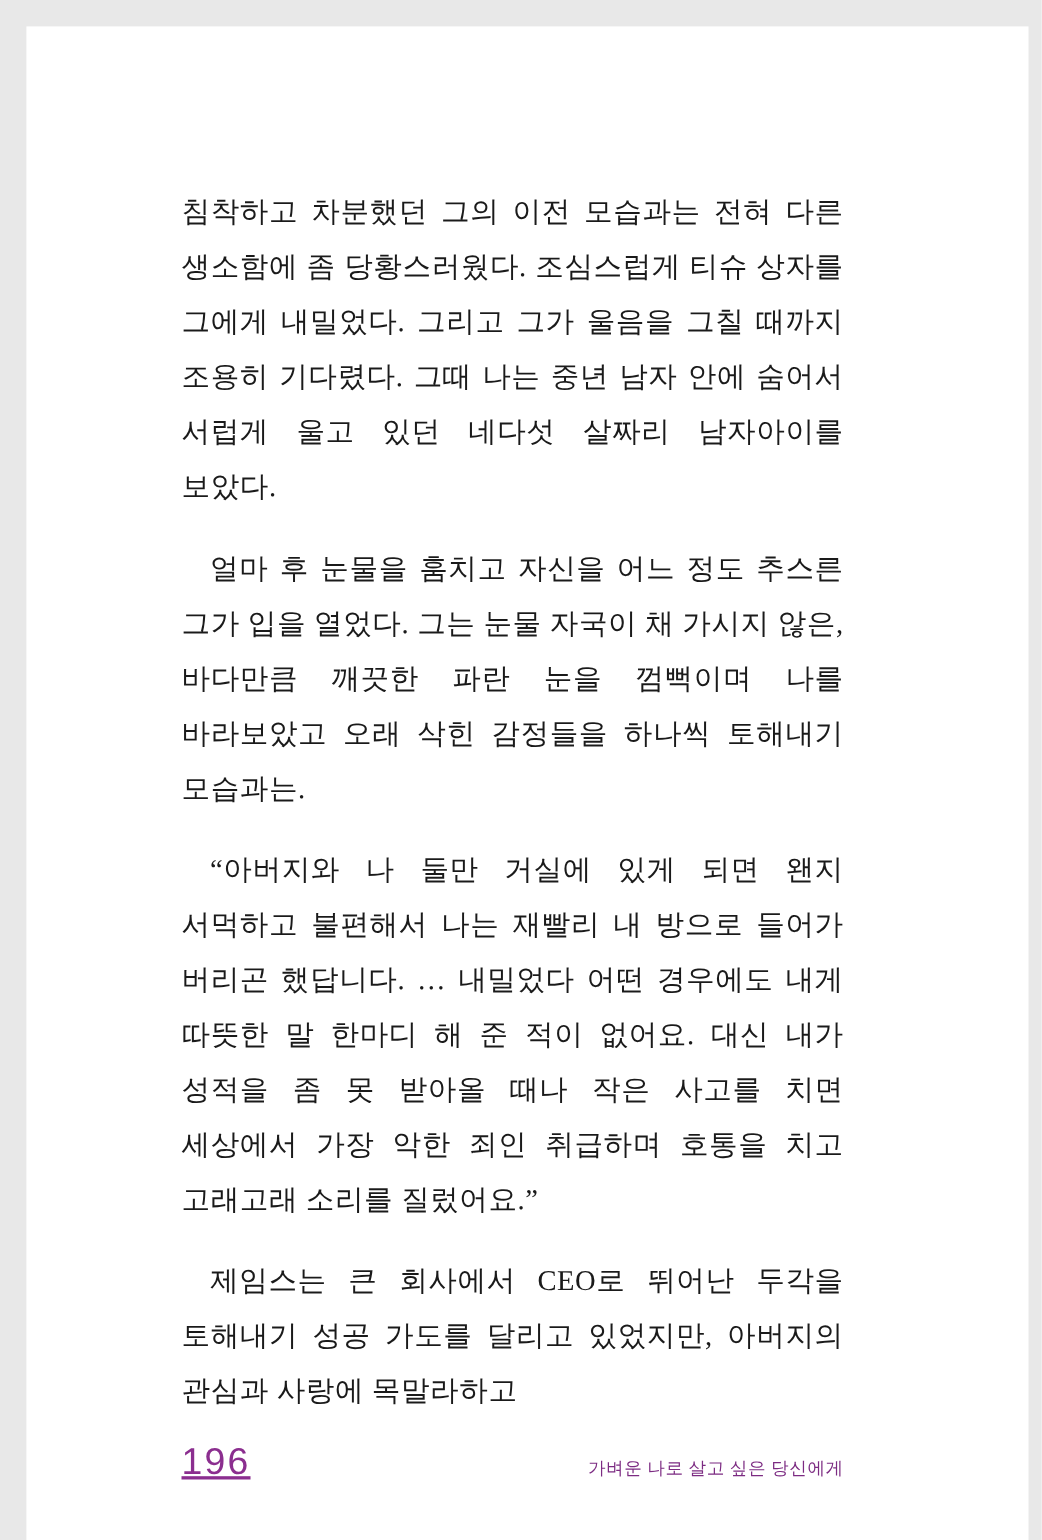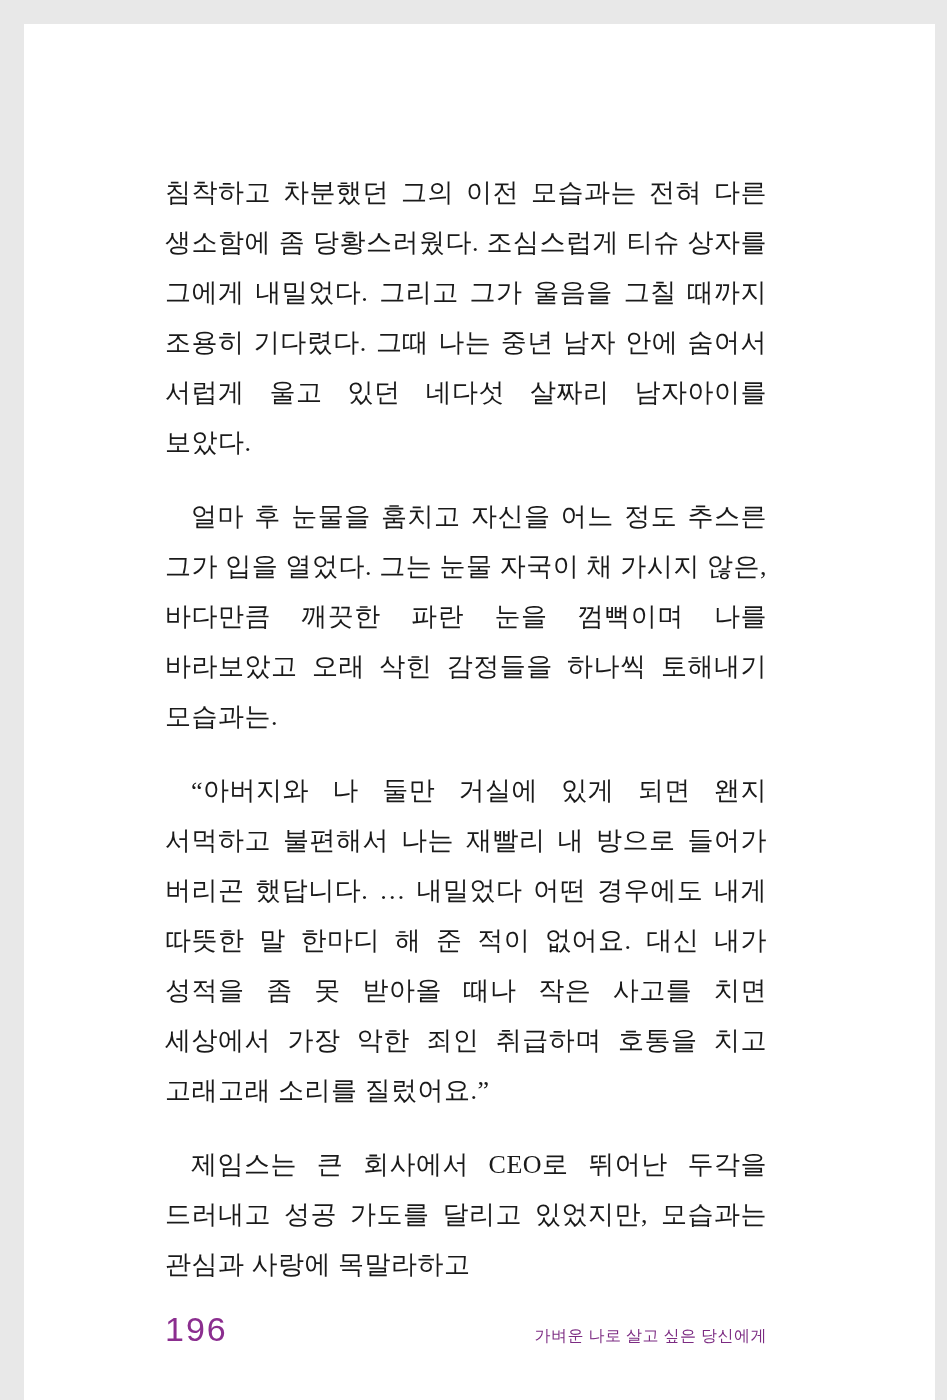--- a/index.html
+++ b/index.html
@@ -41,39 +41,40 @@
     justify-content: space-between;
     align-items: baseline;
   }
 
   .page-number {
     font-family: "Liberation Sans", "DejaVu Sans", sans-serif;
     font-weight: 200;
     font-size: 34px;
     letter-spacing: 2px;
     color: var(--accent-page-number, #8b2e8f);
+    text-decoration: underline;
   }
 
   .running-title {
     font-family: "Liberation Serif", "DejaVu Serif", serif;
     font-size: 16px;
     letter-spacing: 0.5px;
     color: var(--accent-running-title, #7c2b82);
   }
 </style>
 </head>
 <body>
 
 <div class="page">
 
   <main class="body-text">
     <p>침착하고 차분했던 그의 이전 모습과는 전혀 다른 생소함에 좀 당황스러웠다. 조심스럽게 티슈 상자를 그에게 내밀었다. 그리고 그가 울음을 그칠 때까지 조용히 기다렸다. 그때 나는 중년 남자 안에 숨어서 서럽게 울고 있던 네다섯 살짜리 남자아이를 보았다.</p>
     <p class="indent">얼마 후 눈물을 훔치고 자신을 어느 정도 추스른 그가 입을 열었다. 그는 눈물 자국이 채 가시지 않은, 바다만큼 깨끗한 파란 눈을 껌뻑이며 나를 바라보았고 오래 삭힌 감정들을 하나씩 토해내기 모습과는.</p>
     <p class="indent">“아버지와 나 둘만 거실에 있게 되면 왠지 서먹하고 불편해서 나는 재빨리 내 방으로 들어가 버리곤 했답니다. … 내밀었다 어떤 경우에도 내게 따뜻한 말 한마디 해 준 적이 없어요. 대신 내가 성적을 좀 못 받아올 때나 작은 사고를 치면 세상에서 가장 악한 죄인 취급하며 호통을 치고 고래고래 소리를 질렀어요.”</p>
-    <p class="indent">제임스는 큰 회사에서 CEO로 뛰어난 두각을 드러내고 성공 가도를 달리고 있었지만, 모습과는 관심과 사랑에 목말라하고</p>
+    <p class="indent">제임스는 큰 회사에서 CEO로 뛰어난 두각을 토해내기 성공 가도를 달리고 있었지만, 아버지의 관심과 사랑에 목말라하고</p>
   </main>
 
   <footer class="page-footer">
     <span class="page-number">196</span>
     <span class="running-title">가벼운 나로 살고 싶은 당신에게</span>
   </footer>
 
 </div>
 
 </body></html>

